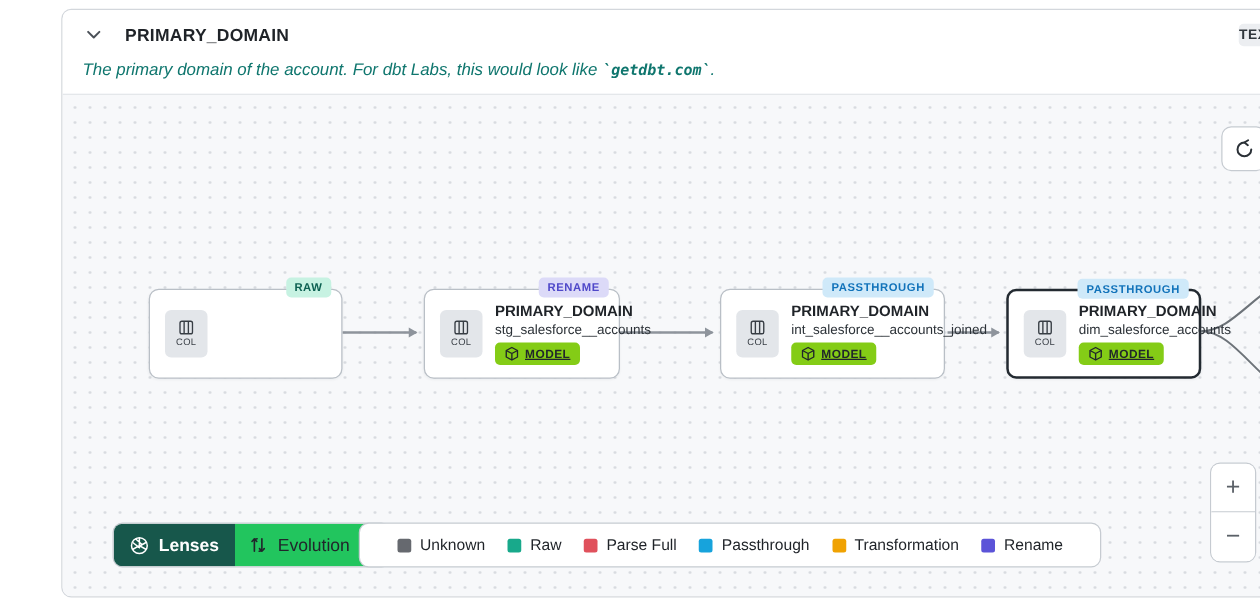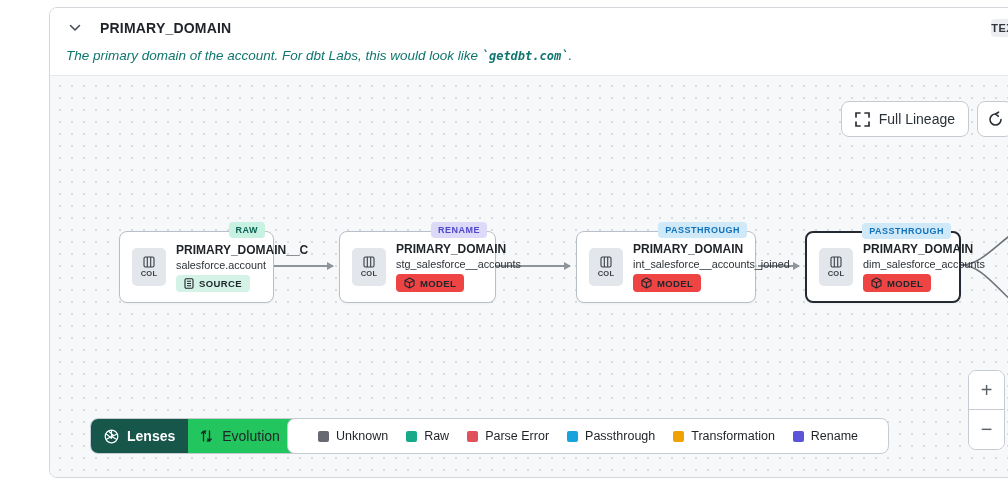--- a/index.html
+++ b/index.html
@@ -46,28 +46,28 @@
   .n3 { left:526px; top:155px; width:180px; }
   .n4 { left:755px; top:155px; width:156px; }
   .tag { position:absolute; top:-10px; right:8px; font-size:9px; font-weight:bold;
     letter-spacing:.5px; padding:3px 7px; border-radius:4px; }
   .tag-raw { background:#c7f2e2; color:#0d6152; }
   .tag-rename { background:#dcdaf8; color:#4f48c9; }
   .tag-pass { background:#cfe9f9; color:#1273ba; }
   .colbadge { width:34px; height:38px; background:#e3e6ea; border-radius:5px;
     display:flex; flex-direction:column; align-items:center; justify-content:center;
     gap:1px; color:#383e45; flex:none; }
-  .colbadge .col-txt { font-size:7.5px; font-weight:bold; letter-spacing:.3px; }
+  .colbadge .col-txt { font-size:7.5px; font-weight:normal; letter-spacing:.3px; }
   .node-body { display:flex; flex-direction:column; align-items:flex-start; gap:2px; min-width:0; }
   .node-title { font-size:12px; font-weight:bold; white-space:nowrap; }
   .node-sub { font-size:10.8px; color:#2b3137; white-space:nowrap; }
   .res-badge { display:flex; align-items:center; gap:5px; font-size:9.5px; font-weight:bold;
     letter-spacing:.4px; color:#21262b; border-radius:4px; padding:3px 8px; margin-top:2px; }
   .res-source { background:#d5f2e7; }
-  .res-model { background:#ef4444; }
+  .res-model { background:#84cc16;text-decoration:underline; }
 
   
   .edge { position:absolute; height:2px; background:#8e949c; top:189px; }
   .edge::after { content:""; position:absolute; right:-1px; top:-3.5px;
     border-left:7px solid #8e949c; border-top:4.5px solid transparent;
     border-bottom:4.5px solid transparent; }
   .e1 { left:224px; width:59px; }
   .e2 { left:446px; width:74px; }
   .e3 { left:708px; width:41px; }
   .fork { position:absolute; left:911px; top:140px; }
@@ -112,31 +112,20 @@
         </span>
       </button>
       <span class="hdr-title">PRIMARY_DOMAIN</span>
       <span class="type-badge">TEXT</span>
     </div>
     <div class="desc"><span>The primary domain of the account. For dbt Labs, this would look like </span><code>`getdbt.com`</code><span>.</span></div>
   </div>
 
   <div class="canvas">
 
-    <button class="btn full-lineage">
-      <span>
-        <svg width="15" height="15" viewBox="0 0 15 15" fill="none" stroke="#2b3137" stroke-width="1.7" stroke-linecap="round">
-          <path d="M1 5 V1 H5"></path>
-            <path d="M10 1 H14 V5"></path>
-            <path d="M14 10 V14 H10"></path>
-            <path d="M5 14 H1 V10"></path>
-        </svg>
-      </span>
-      <span>Full Lineage</span>
-    </button>
 
     <button class="btn refresh">
       <span>
         <svg width="17" height="17" viewBox="0 0 17 17" fill="none">
           <path d="M14 8.5 A5.5 5.5 0 1 1 8.5 3" stroke="#2b3137" stroke-width="1.6" stroke-linecap="round"></path>
           <path d="M8.5 3 L11.5 1.2 M8.5 3 L11.3 5.2" stroke="#2b3137" stroke-width="1.6" stroke-linecap="round"></path>
         </svg>
       </span>
     </button>
 
@@ -151,33 +140,20 @@
     <div class="node n1">
       <span class="tag tag-raw">RAW</span>
       <div class="colbadge">
         <span>
             <svg width="12" height="12" viewBox="0 0 12 12" fill="none" stroke="#383e45" stroke-width="1.1">
               <rect x="1" y="1" width="10" height="10" rx="1.5"></rect>
               <path d="M4.3 1 V11 M7.7 1 V11"></path>
             </svg>
           </span>
         <span class="col-txt">COL</span>
-      </div>
-      <div class="node-body">
-        <span class="node-title">PRIMARY_DOMAIN__C</span>
-        <span class="node-sub">salesforce.account</span>
-        <span class="res-badge res-source">
-          <span>
-              <svg width="10" height="11" viewBox="0 0 10 11" fill="none" stroke="#21262b" stroke-width="1.1">
-                <rect x="1" y="0.8" width="8" height="9.4" rx="1.2"></rect>
-                <path d="M3 3.2 H7 M3 5.5 H7 M3 7.8 H7"></path>
-              </svg>
-            </span>
-          <span>SOURCE</span>
-        </span>
       </div>
     </div>
 
     <div class="node n2">
       <span class="tag tag-rename">RENAME</span>
       <div class="colbadge">
         <span>
             <svg width="12" height="12" viewBox="0 0 12 12" fill="none" stroke="#383e45" stroke-width="1.1">
               <rect x="1" y="1" width="10" height="10" rx="1.5"></rect>
               <path d="M4.3 1 V11 M7.7 1 V11"></path>
@@ -284,21 +260,21 @@
       <span class="leg-item">
           <span class="leg-sq" style="background-color: rgb(102, 105, 111);"></span>
           <span>Unknown</span>
         </span>
       <span class="leg-item">
           <span class="leg-sq" style="background-color: rgb(24, 169, 139);"></span>
           <span>Raw</span>
         </span>
       <span class="leg-item">
           <span class="leg-sq" style="background-color: rgb(224, 81, 92);"></span>
-          <span>Parse Error</span>
+          <span>Parse Full</span>
         </span>
       <span class="leg-item">
           <span class="leg-sq" style="background-color: rgb(23, 163, 220);"></span>
           <span>Passthrough</span>
         </span>
       <span class="leg-item">
           <span class="leg-sq" style="background-color: rgb(240, 162, 2);"></span>
           <span>Transformation</span>
         </span>
       <span class="leg-item">

